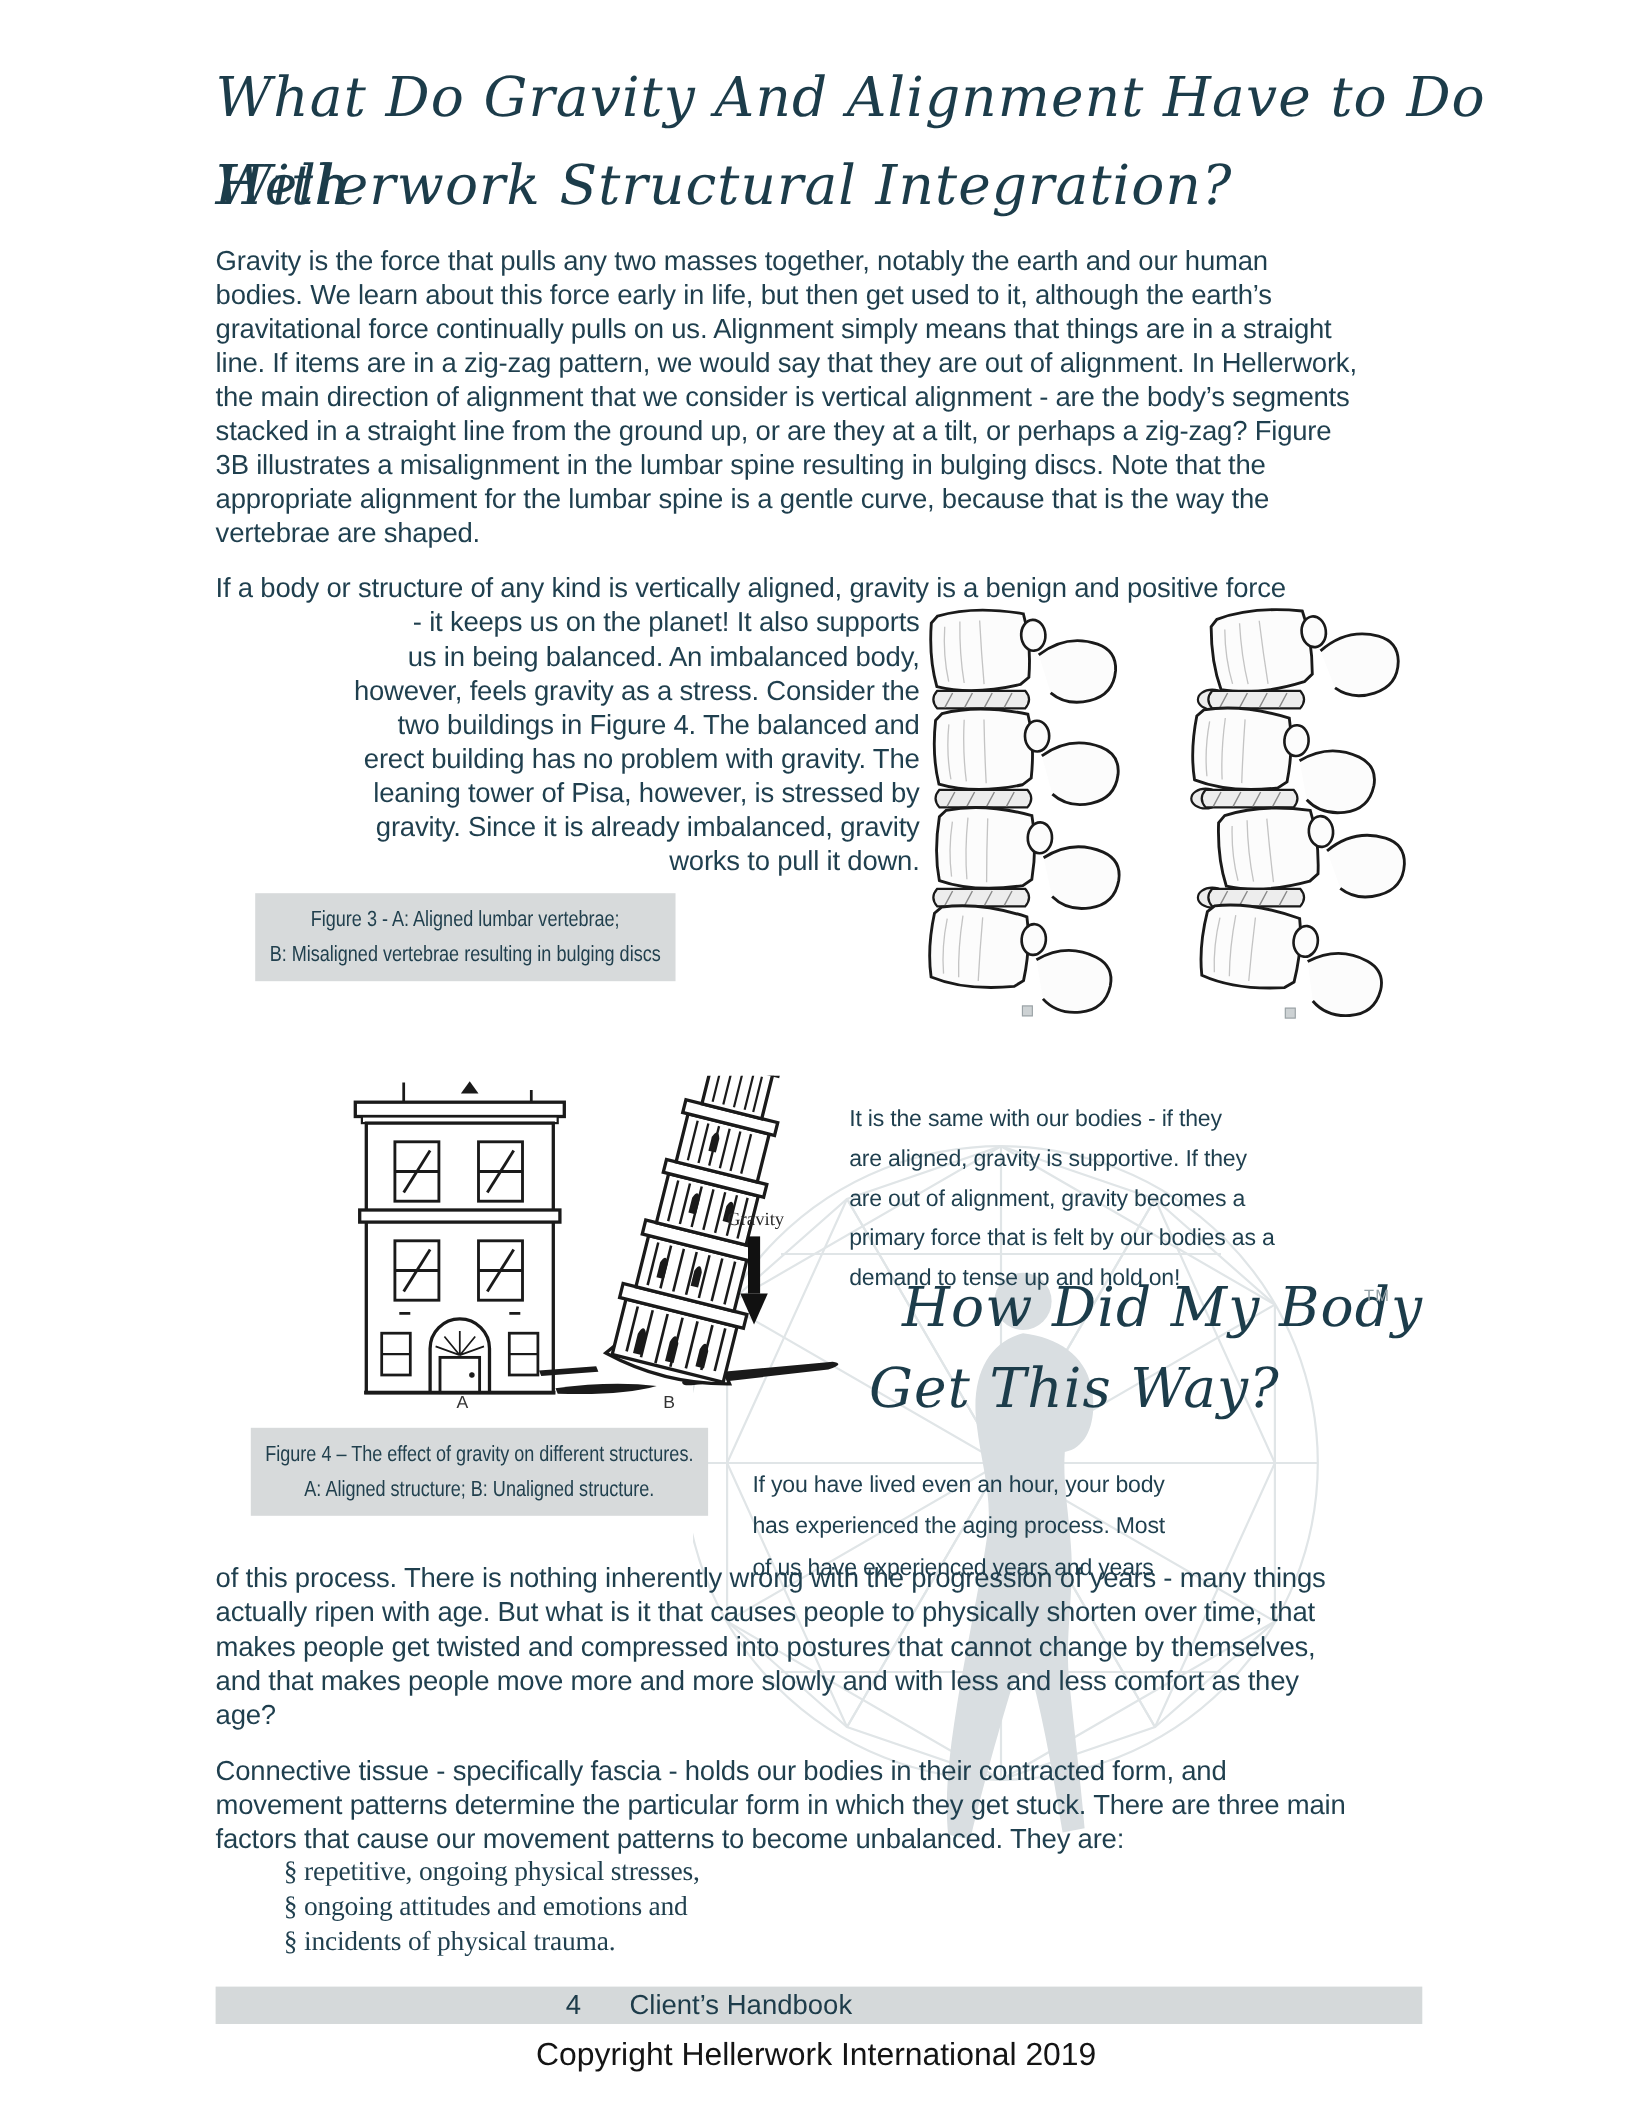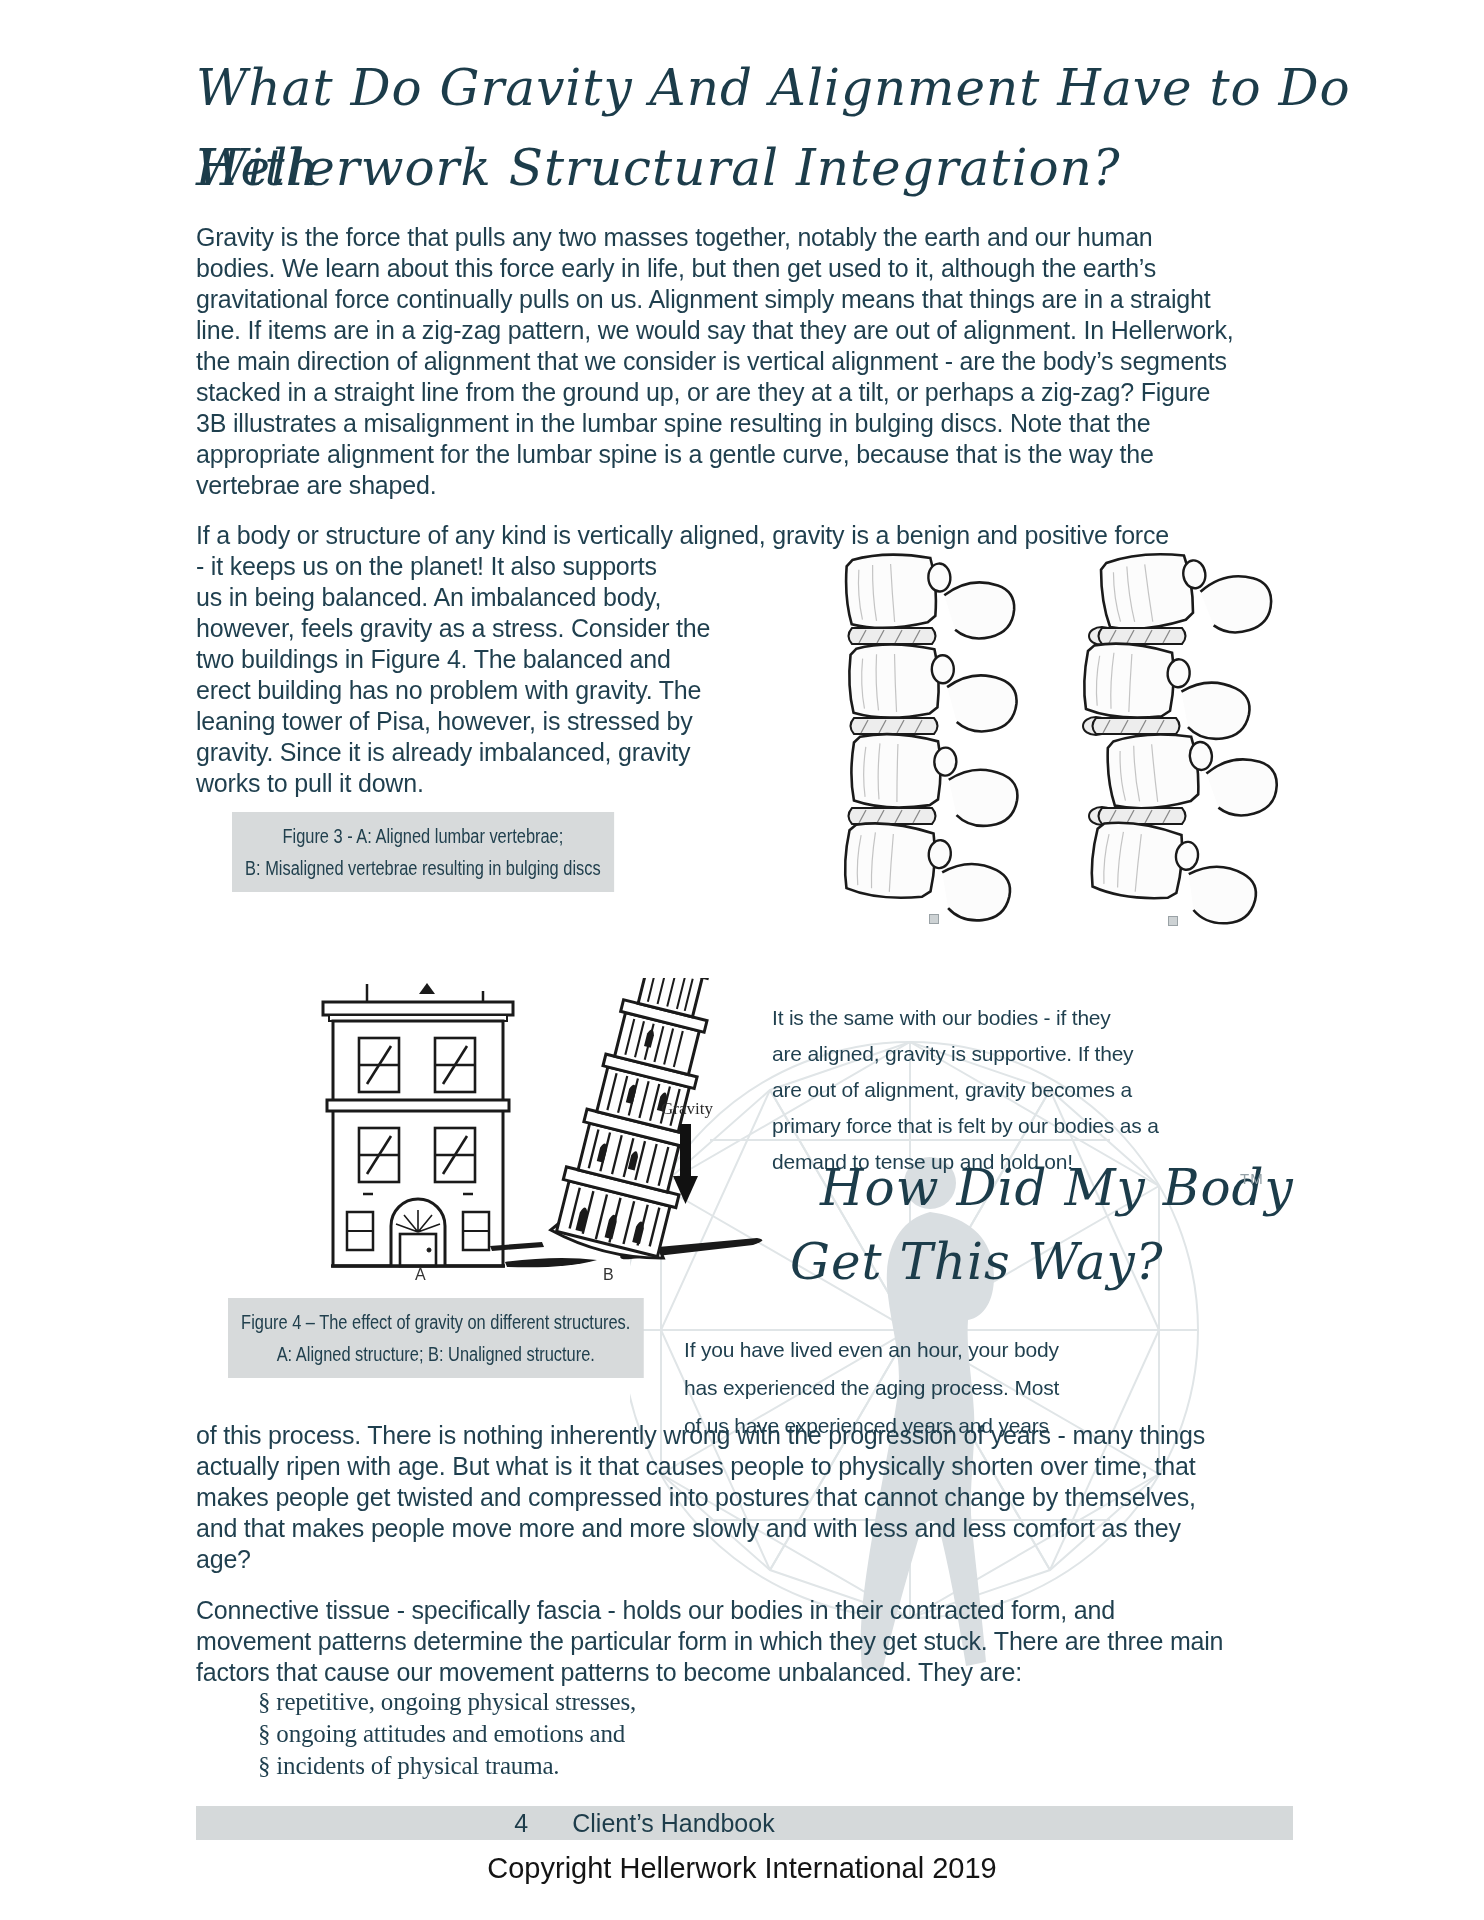--- a/index.html
+++ b/index.html
@@ -108,21 +108,21 @@
 bodies. We learn about this force early in life, but then get used to it, although the earth’s
 gravitational force continually pulls on us. Alignment simply means that things are in a straight
 line. If items are in a zig-zag pattern, we would say that they are out of alignment. In Hellerwork,
 the main direction of alignment that we consider is vertical alignment - are the body’s segments
 stacked in a straight line from the ground up, or are they at a tilt, or perhaps a zig-zag? Figure
 3B illustrates a misalignment in the lumbar spine resulting in bulging discs.  Note that the
 appropriate alignment for the lumbar spine is a gentle curve, because that is the way the
 vertebrae are shaped.</div>
 
   <div class="abs text-layer body-text" style="left:196px;top:520px;width:1120px;">If a body or structure of any kind is vertically aligned, gravity is a benign and positive force</div>
-  <div class="abs text-layer body-text lines" style="left:196px;top:551px;width:640px;">- it keeps us on the planet! It also supports
+  <div class="abs text-layer body-text lines" style="left:196px;top:551px;width:640px;text-align:right;">- it keeps us on the planet! It also supports
 us in being balanced. An imbalanced body,
 however, feels gravity as a stress. Consider the
 two buildings in Figure 4. The balanced and
 erect building has no problem with gravity. The
 leaning tower of Pisa, however, is stressed by
 gravity. Since it is already imbalanced, gravity
 works to pull it down.</div>
 
   <div class="abs caption-box" style="left:232px;top:812px;">Figure 3 - A: Aligned lumbar vertebrae;
 B: Misaligned vertebrae resulting in bulging discs</div>

